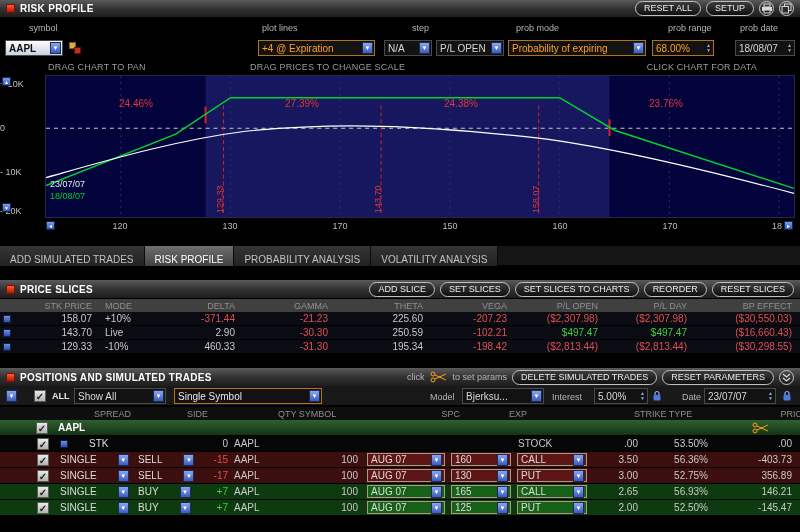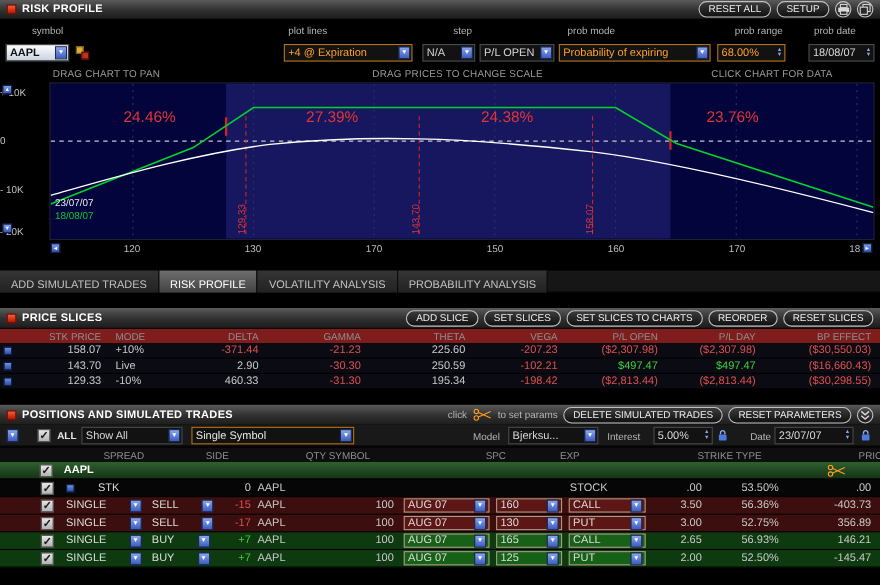--- a/index.html
+++ b/index.html
@@ -27,32 +27,32 @@
   .combo.orange { border-color:#b5721a; }
   .combo.orange .ct { color:#ffa128; }
   .arrowchip { width:11px; height:12px; margin-right:1px; background:linear-gradient(#8aa6ee,#3b5cc0); border:1px solid #1b2a55; color:#fff; font-size:6px; line-height:10px; text-align:center; flex:none; display:inline-block; }
   .spin { display:flex; flex-direction:column; margin-right:2px; }
   .spin span { font-size:5px; line-height:5px; color:#8fa6e0; }
 
   
   .yt { position:absolute; left:0; width:40px; text-align:left; font-size:9px; color:#c0c0c0; }
   .xt { position:absolute; top:221px; transform:translateX(-50%); font-size:9px; color:#bdbdbd; }
   .scrollbtn { position:absolute; width:9px; height:9px; background:linear-gradient(#7d9ce8,#3757b8); border:1px solid #122452; color:#fff; font-size:5px; line-height:8px; text-align:center; }
-  .pct { position:absolute; transform:translateX(-50%); font-size:14px; color:#e23535; white-space:nowrap;text-align:right; }
+  .pct { position:absolute; transform:translateX(-50%); font-size:10px; color:#e23535; white-space:nowrap;text-align:right; }
   .vlabel { position:absolute; transform-origin:0 0; transform:rotate(-90deg); font-size:9px; color:#e23535; white-space:nowrap; }
   .cdate { position:absolute; left:4px; font-size:9px; }
 
   
   .tabsbar { display:flex; background:#161616; border-bottom:1px solid #000; }
   .tab { padding:4px 10px; height:20px; line-height:20px; font-size:10px; color:#c2c2c2; background:linear-gradient(#353535,#222); border-right:1px solid #0a0a0a; white-space:nowrap; }
   .tab.active { background:linear-gradient(#6e6e6e,#424242); color:#fff; }
 
   
   .psgrid { position:absolute; left:0; width:800px; display:grid; grid-template-columns:14px 86px 48px 95px 93px 95px 84px 91px 89px 105px; align-items:center; }
-  .pshead { height:13px; background:#7f1d1d; font-size:9px; color:#8f8f8f; }
+  .pshead { height:13px; background:#404040; font-size:9px; color:#8f8f8f; }
   .psrow { height:14px; background:#0b0b13; border-bottom:1px solid #000; font-size:10px; }
   .h { padding-left:5px; white-space:nowrap; }
   .h.r { text-align:right; padding-right:8px; padding-left:0; }
   .v { color:#c9c9c9; white-space:nowrap; }
   .v.l { padding-left:5px; }
   .r { text-align:right; padding-right:8px; }
   .neg { color:#e05050; }
   .pos { color:#3fd03f; }
   .gut { display:flex; justify-content:center; }
   .bluesq { width:8px; height:8px; background:linear-gradient(#6f92e0,#2b4da8); border:1px solid #0f1f4a; display:inline-block; }
@@ -137,21 +137,21 @@
 </div>
 <div class="abs combo" style="left:735px;top:40px;width:60px;">
   <span class="ct">18/08/07</span>
   <span class="spin">
       <span>▲</span>
       <span>▼</span>
     </span>
 </div>
 
 <div class="abs hint" style="left:48px;top:62px;">DRAG CHART TO PAN</div>
-<div class="abs hint" style="left:266px;top:62px;width:300px;text-align:center;">DRAG PRICES TO CHANGE SCALE</div>
+<div class="abs hint" style="left:250px;top:62px;width:300px;">DRAG PRICES TO CHANGE SCALE</div>
 <div class="abs hint" style="right:43px;top:62px;">CLICK CHART FOR DATA</div>
 
 <div class="yt" style="top:79px;">+ 10K</div>
 <div class="yt" style="top:123px;">0</div>
 <div class="yt" style="top:167px;">- 10K</div>
 <div class="yt" style="top:206px;">- 20K</div>
 <span class="scrollbtn" style="left:2px;top:77px;">▲</span>
 <span class="scrollbtn" style="left:2px;top:203px;">▼</span>
 <span class="scrollbtn" style="left:46px;top:221px;">◄</span>
 <span class="scrollbtn" style="left:784px;top:221px;">►</span>
@@ -195,22 +195,22 @@
 <span class="xt" style="left:230px;">130</span>
 <span class="xt" style="left:340px;">170</span>
 <span class="xt" style="left:450px;">150</span>
 <span class="xt" style="left:560px;">160</span>
 <span class="xt" style="left:670px;">170</span>
 <span class="xt" style="left:777px;">18</span>
 
 <div class="abs tabsbar" style="left:0;top:246px;width:800px;height:20px;">
   <div class="tab">ADD SIMULATED TRADES</div>
   <div class="tab active">RISK PROFILE</div>
+  <div class="tab">PROBABILITY ANALYSIS</div>
   <div class="tab">VOLATILITY ANALYSIS</div>
-  <div class="tab">PROBABILITY ANALYSIS</div>
 </div>
 
 <div class="bar abs" style="left:0;top:280px;width:800px;height:18px;">
   <span class="red-icon"></span>
   <span class="bar-title">PRICE SLICES</span>
   <span class="flex-spacer"></span>
   <span class="pill">ADD SLICE</span>
   <span class="pill">SET SLICES</span>
   <span class="pill">SET SLICES TO CHARTS</span>
   <span class="pill">REORDER</span>

